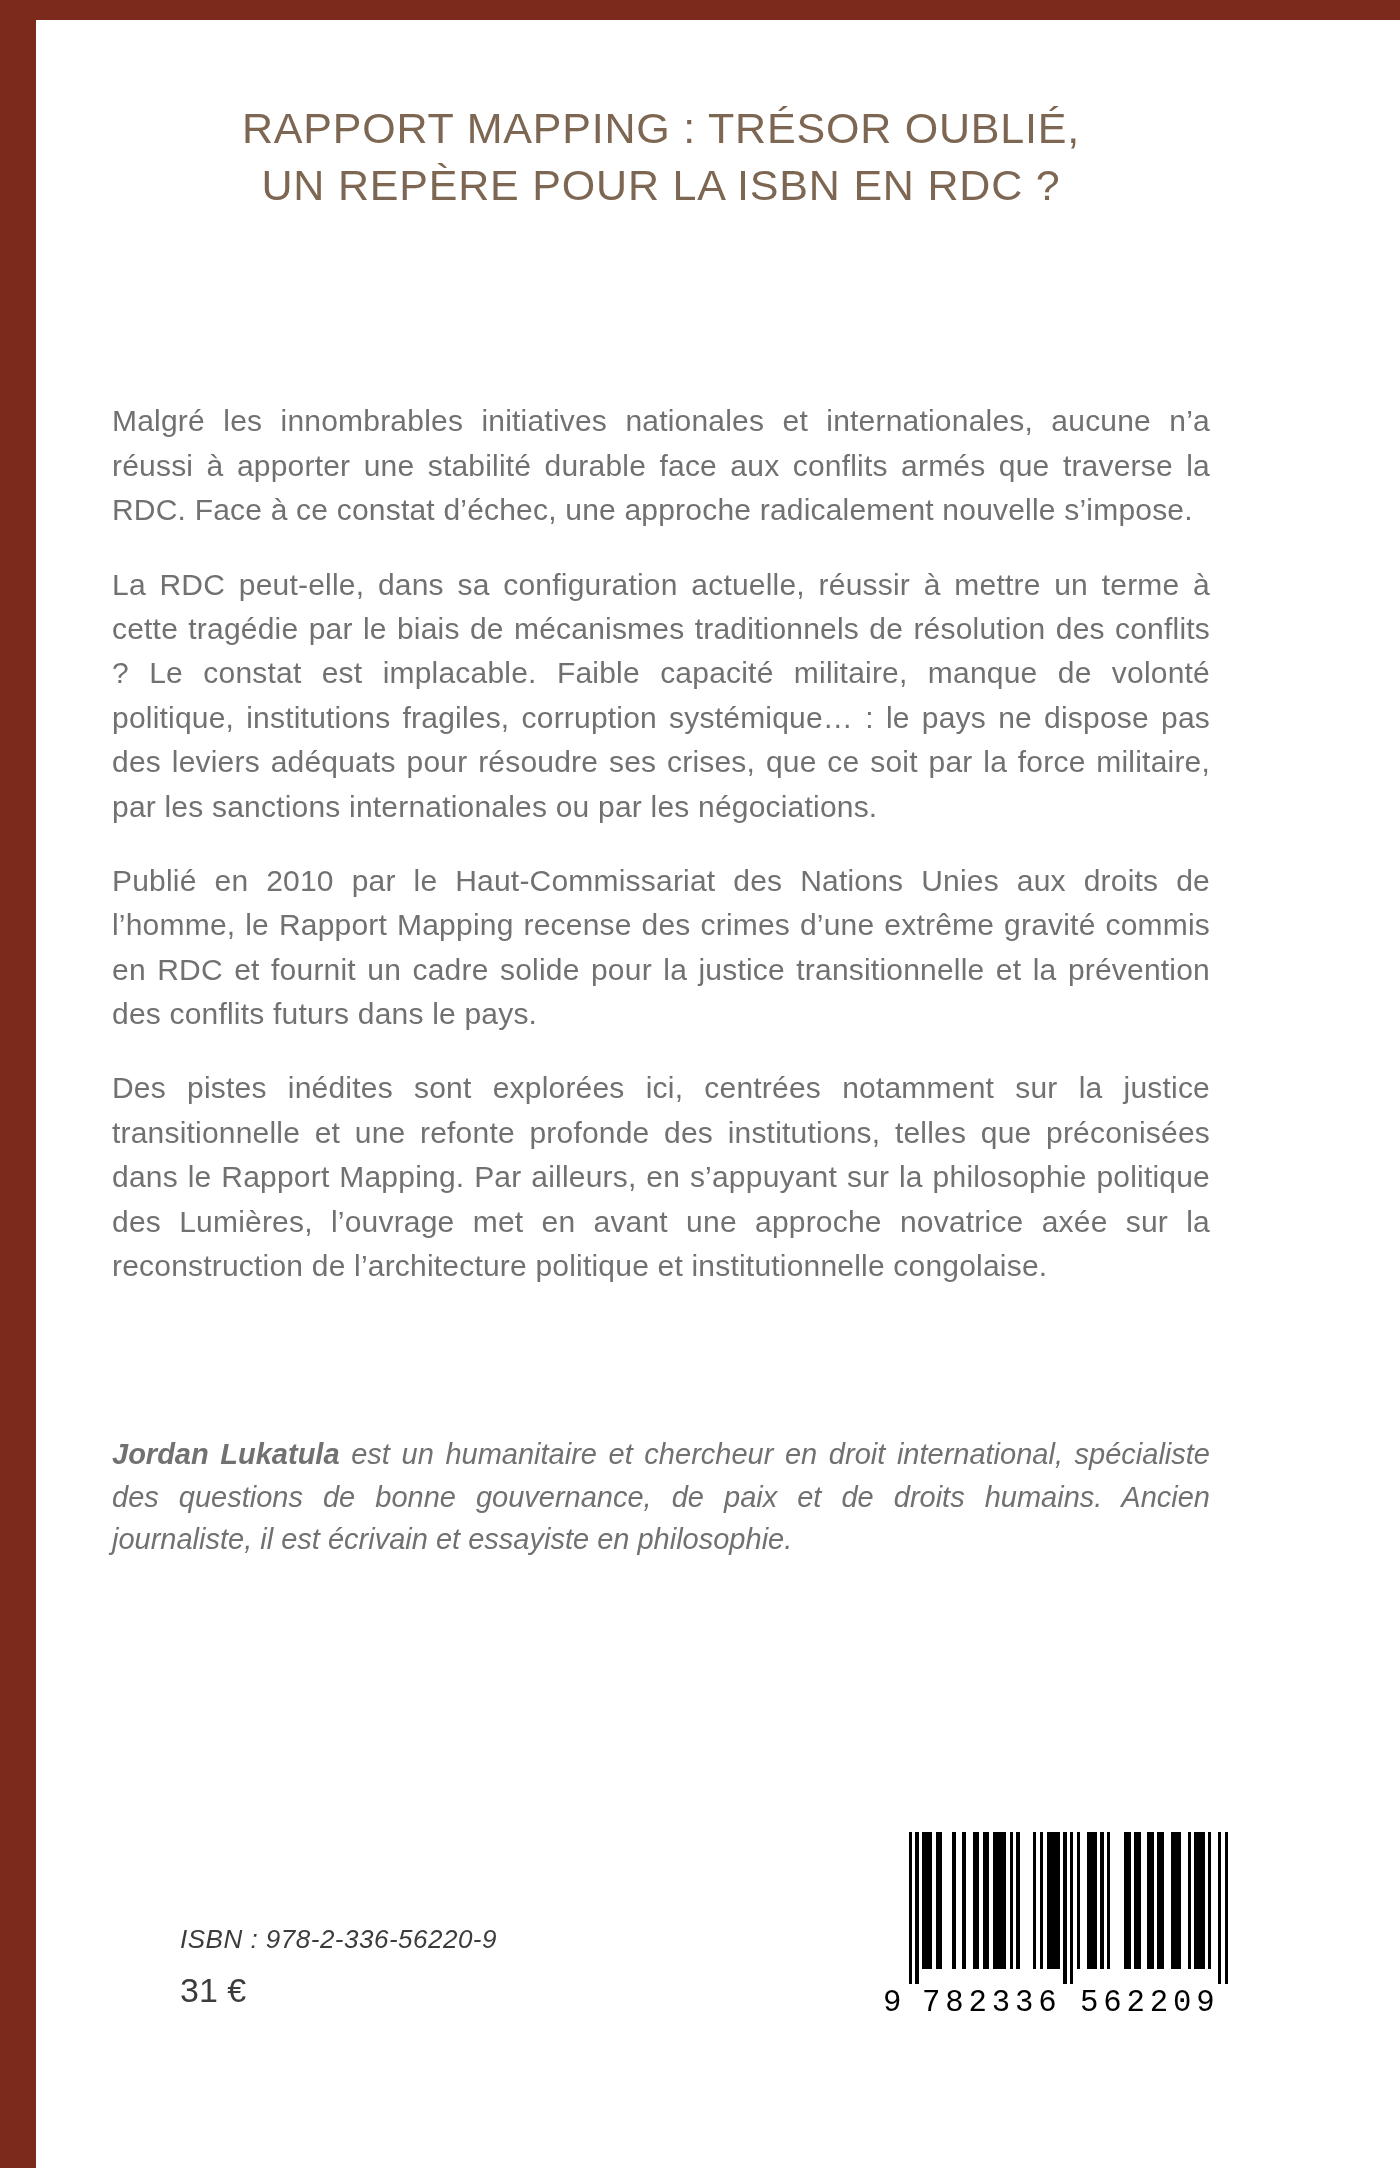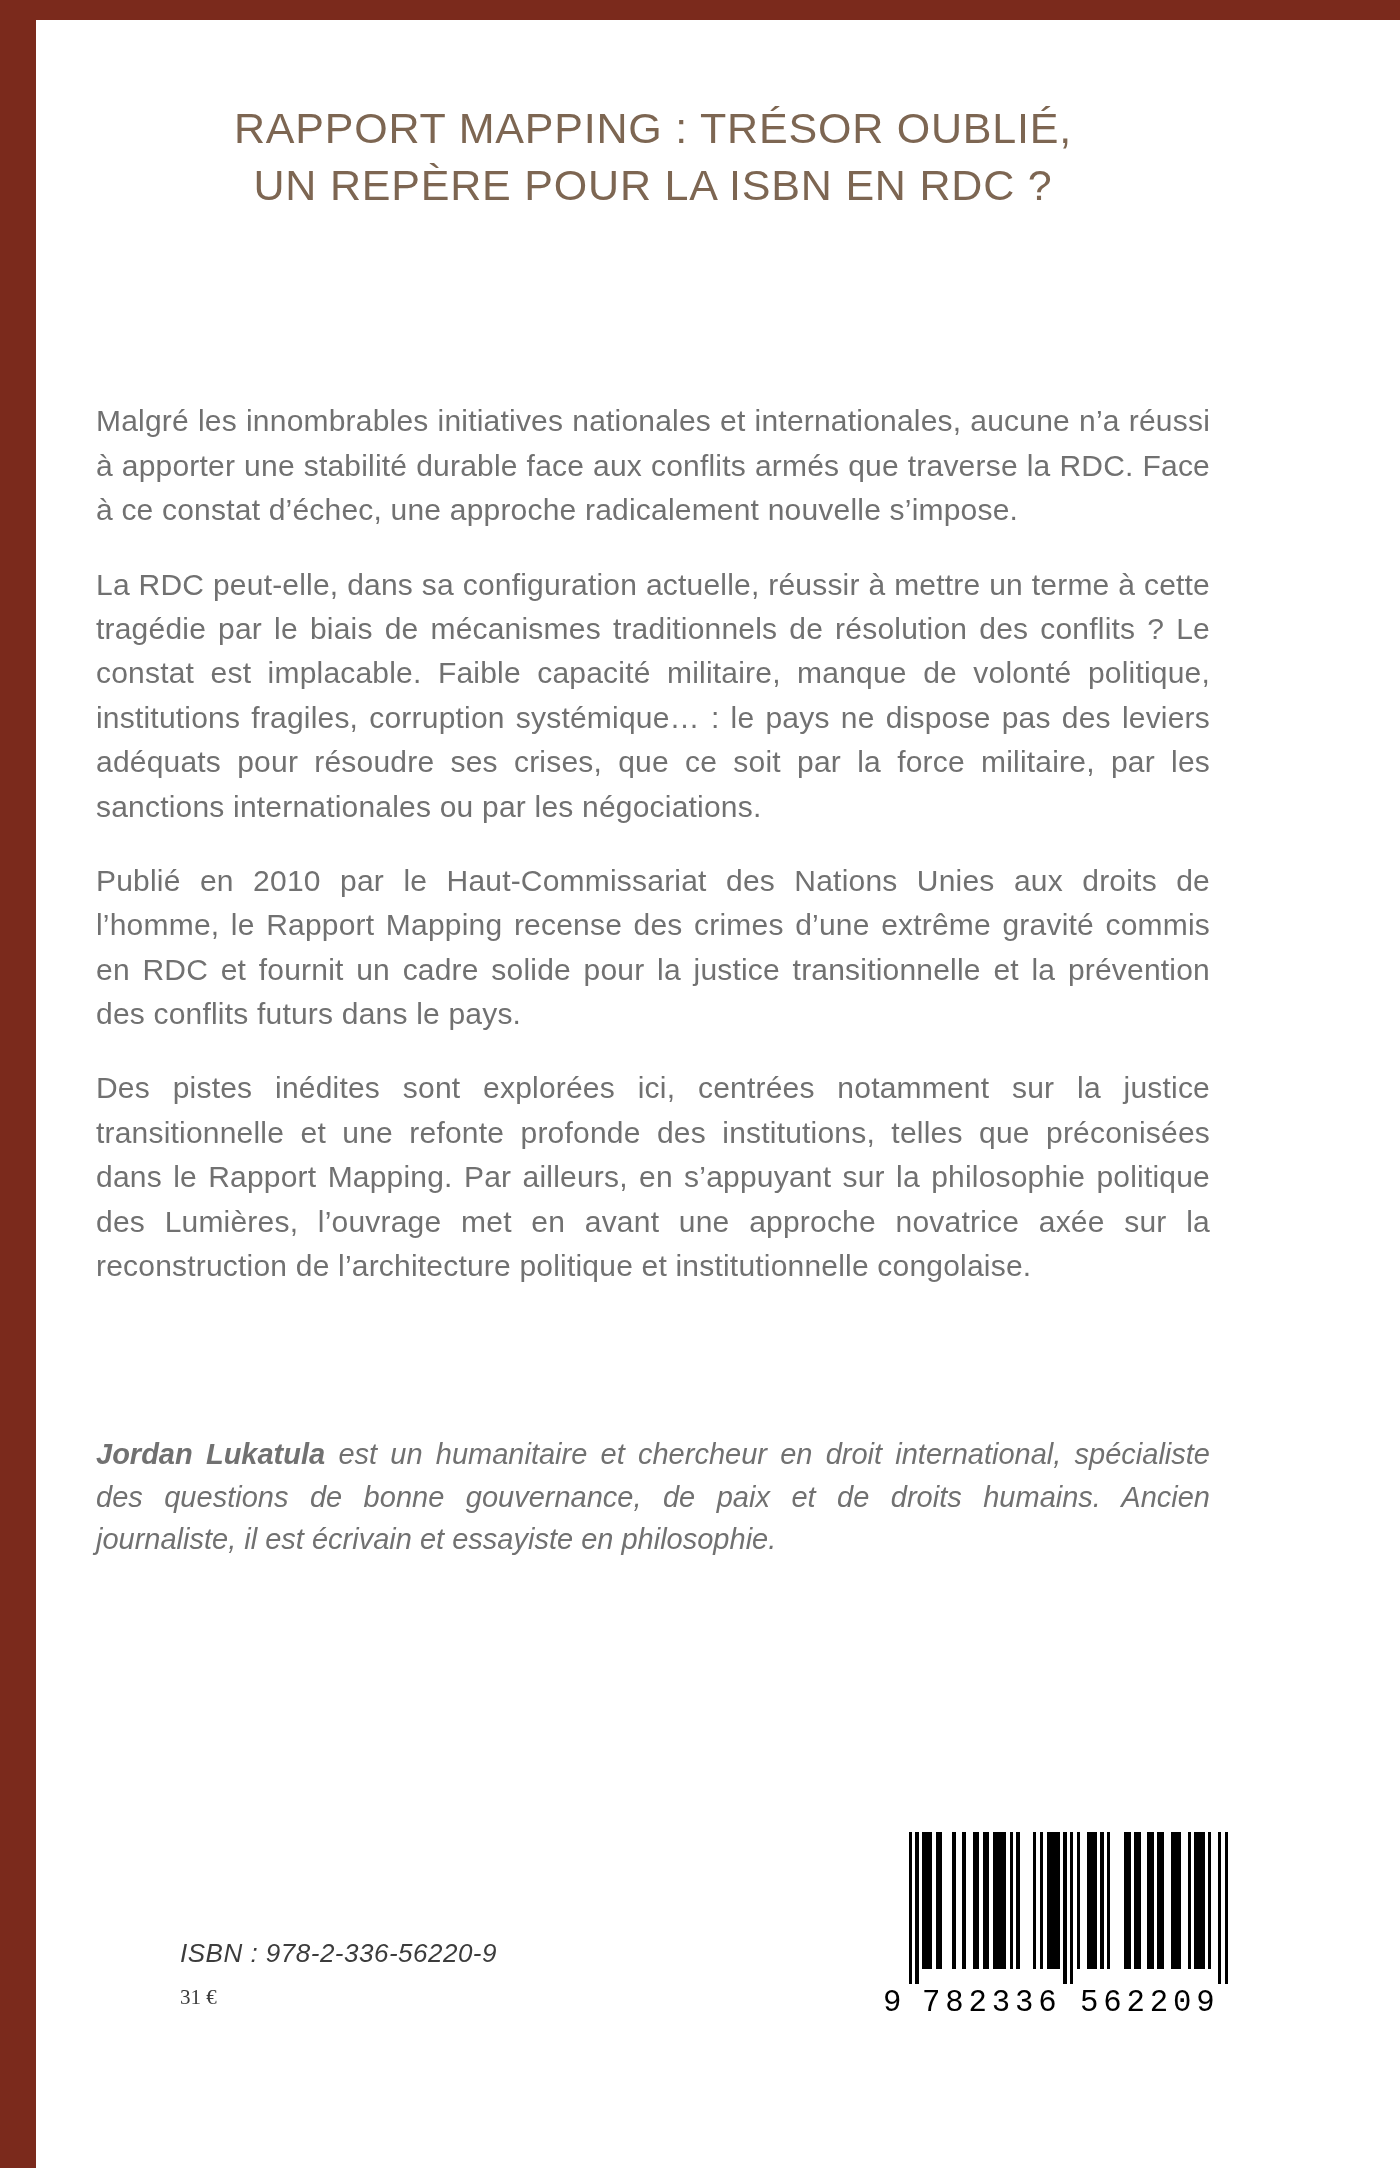--- a/index.html
+++ b/index.html
@@ -18,22 +18,21 @@
     background: var(--maroon, #7b2a1c);
   }
   .border-left {
     position: absolute;
     top: 0; left: 0;
     width: 36px; height: 100%;
     background: var(--maroon, #7b2a1c);
   }
   .content {
     position: relative;
-    padding: 100px 190px 0 80px;
-    margin-left: 16px;
+    padding: 100px 190px 0 112px;
   }
   .title {
     margin: 0 0 185px 0;
     text-align: center;
     font-size: 43px;
     line-height: 1.33;
     font-weight: 400;
     letter-spacing: 0.8px;
     color: var(--title-brown, #7d6652);
   }
@@ -63,22 +62,21 @@
     bottom: 158px;
     color: var(--ink, #3c3c3c);
   }
   .isbn {
     font-size: 26px;
     letter-spacing: 0.5px;
     margin-bottom: 16px;
     font-style: italic;
   }
   .price {
-    font-size: 21px;
-    font-family: Liberation Serif, serif;
+    font-size: 34px;
   }
   .barcode {
     position: absolute;
     right: 165px;
     bottom: 152px;
     margin: 0;
     background: #ffffff;
   }
   .barcode svg { display: block; }
 </style>

